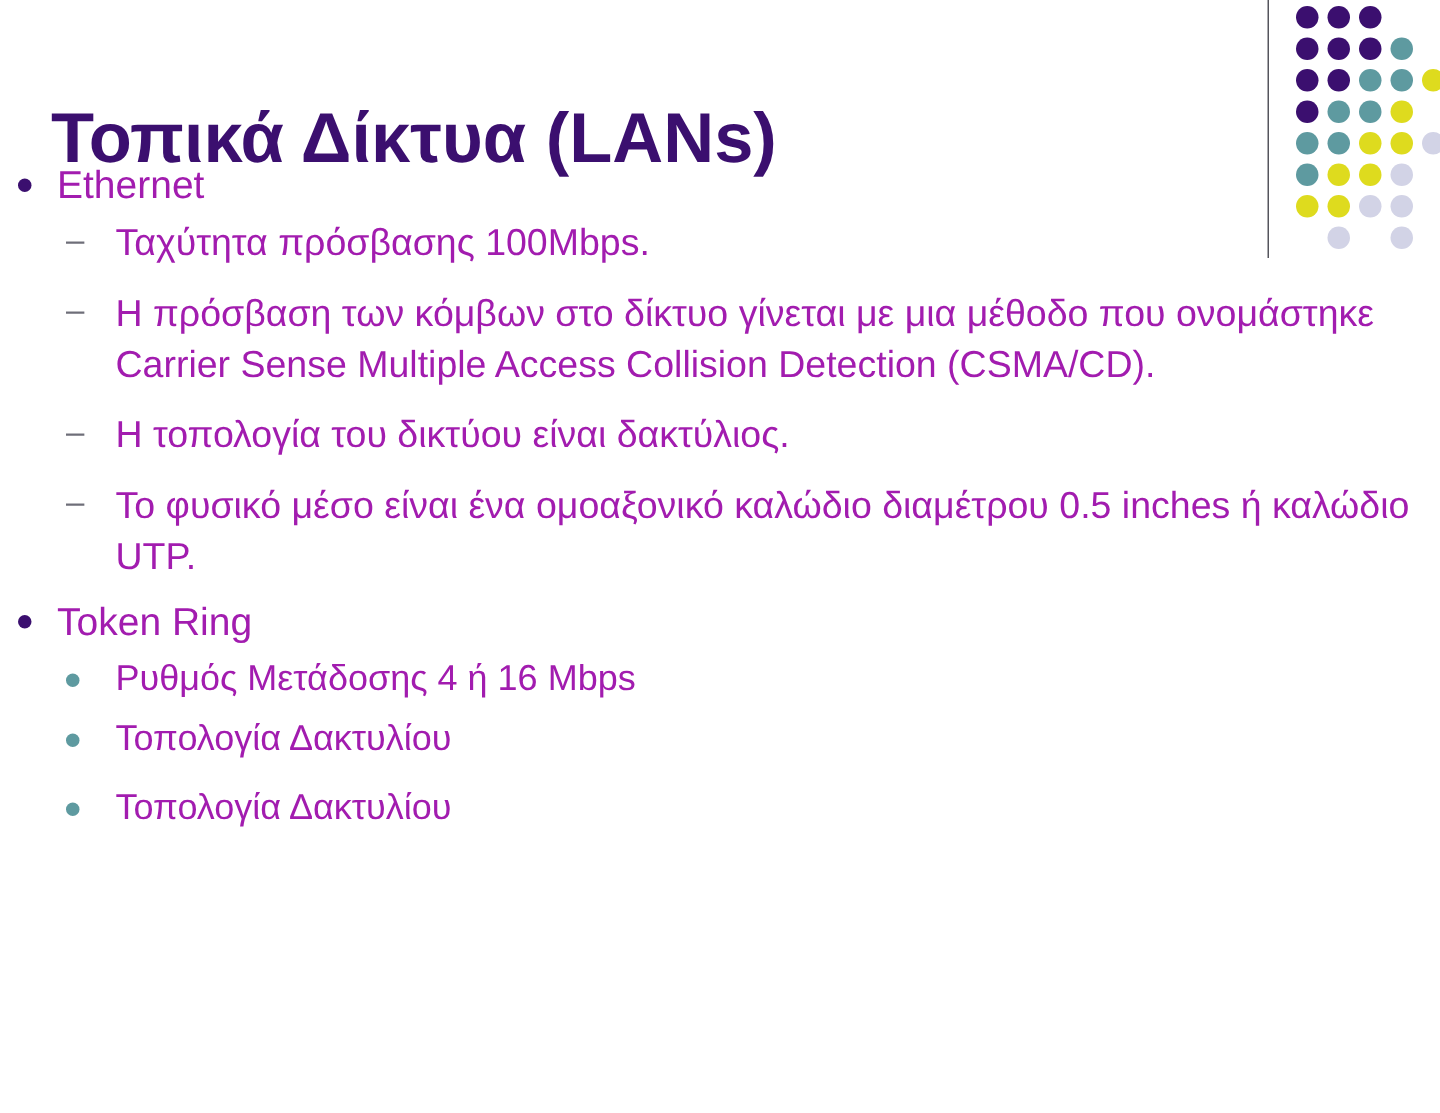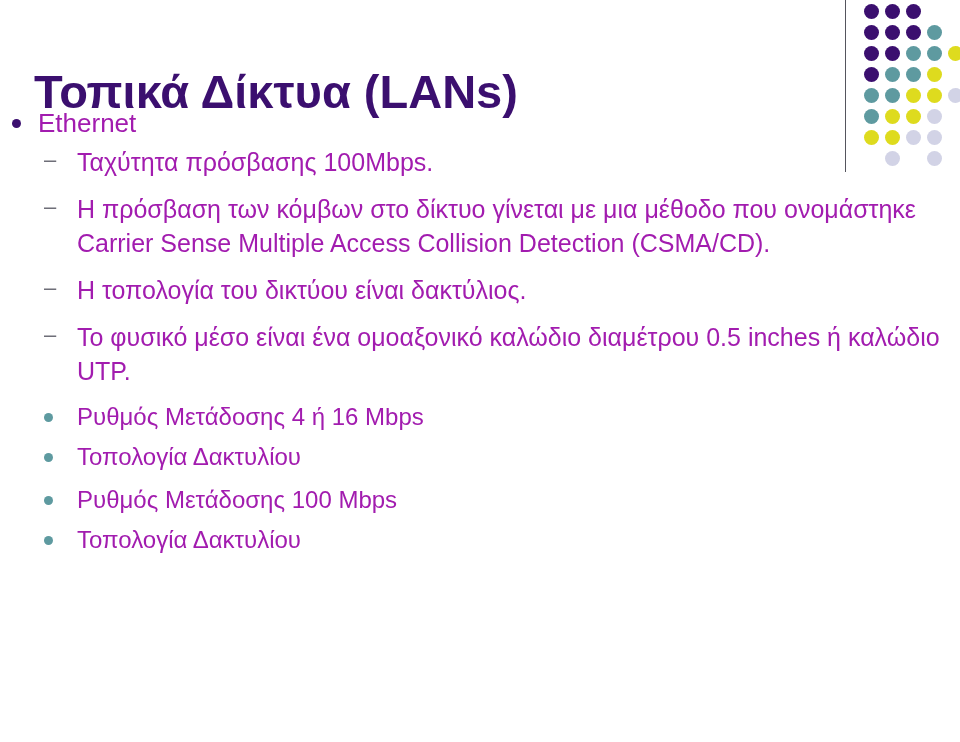--- a/index.html
+++ b/index.html
@@ -176,36 +176,36 @@
       <div class="bullet-row lvl2dash">
         <span class="marker">–</span>
         <span class="text">Η τοπολογία του δικτύου είναι δακτύλιος.</span>
       </div>
       <div class="gap-sm"></div>
       <div class="bullet-row lvl2dash">
         <span class="marker">–</span>
         <span class="text">Το φυσικό μέσο είναι ένα ομοαξονικό καλώδιο διαμέτρου 0.5 inches ή καλώδιο UTP.</span>
       </div>
       <div class="gap-xs"></div>
+      <div class="bullet-row lvl1">
+        <span class="marker"></span>
+        <span class="text">Token Ring</span>
+      </div>
       <div class="gap-xs"></div>
       <div class="bullet-row lvl2dot">
         <span class="marker"></span>
         <span class="text">Ρυθμός Μετάδοσης 4 ή 16 Mbps</span>
       </div>
       <div class="gap-xs"></div>
       <div class="bullet-row lvl2dot">
         <span class="marker"></span>
         <span class="text">Τοπολογία Δακτυλίου</span>
       </div>
       <div class="gap-xs"></div>
       <div class="gap-xs"></div>
-      <div class="bullet-row lvl2dot">
-        <span class="marker"></span>
-        <span class="text">Ρυθμός Μετάδοσης 100 Mbps</span>
-      </div>
       <div class="gap-xs"></div>
       <div class="bullet-row lvl2dot">
         <span class="marker"></span>
         <span class="text">Τοπολογία Δακτυλίου</span>
       </div>
       <div class="gap-xs"></div>
     </div>
 
   <div id="divider-line"></div>
 

